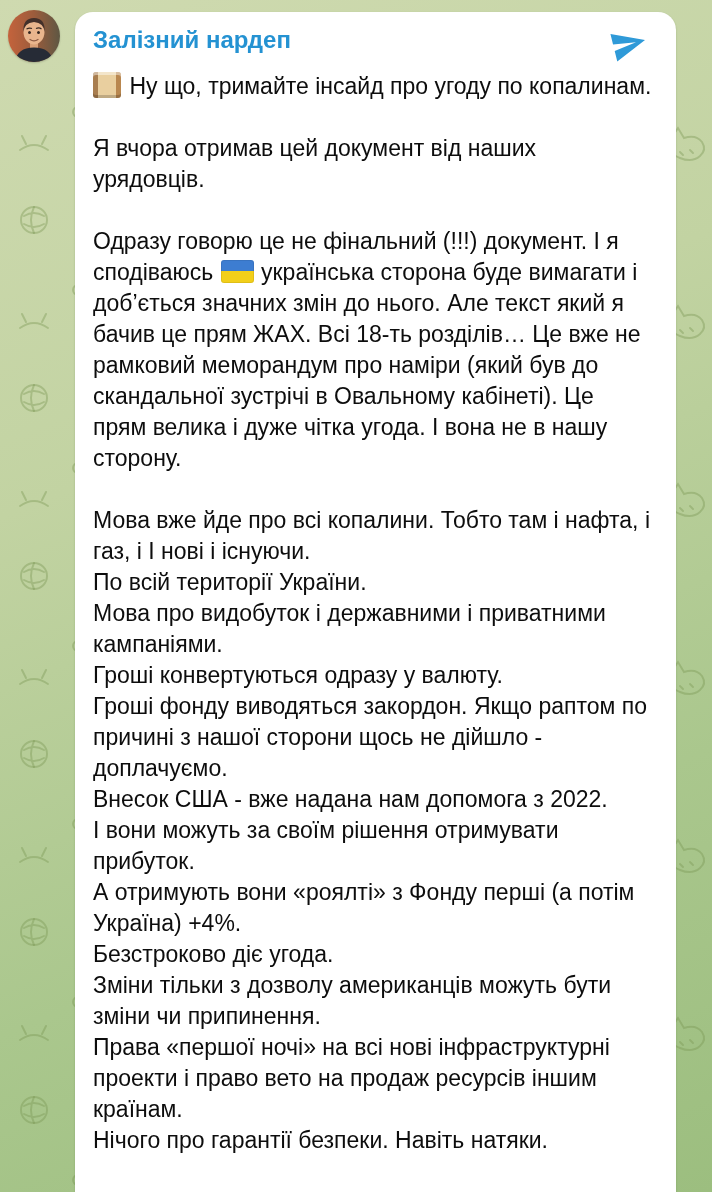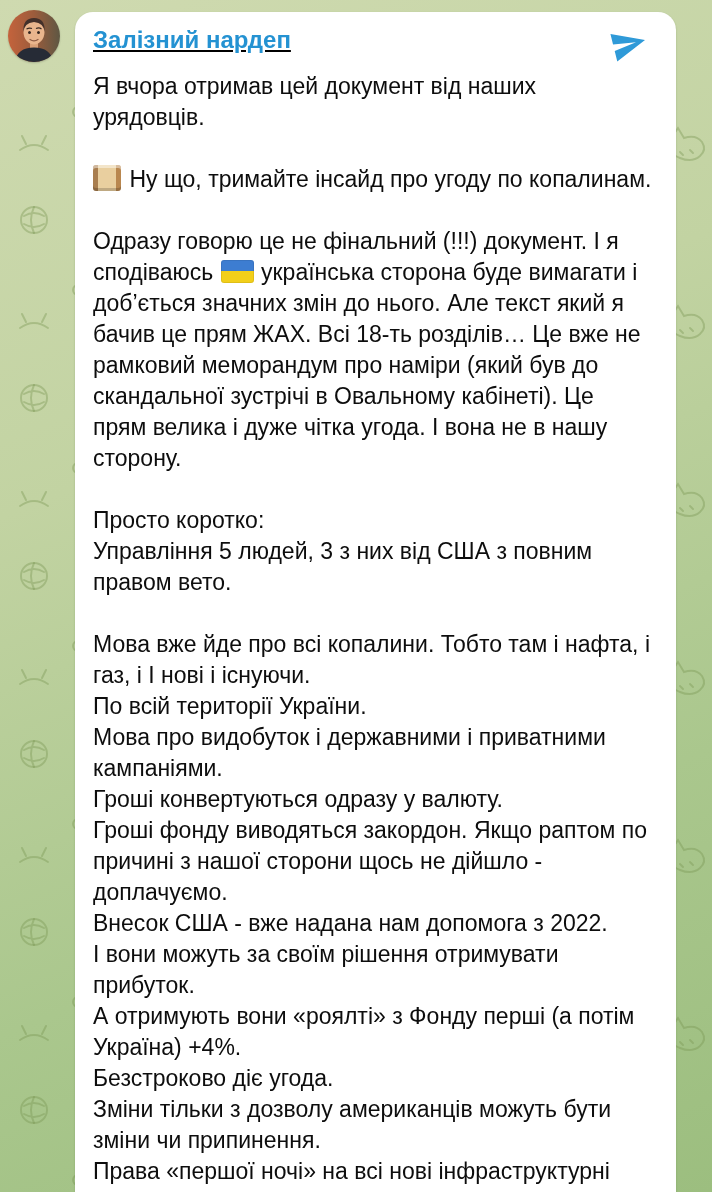--- a/index.html
+++ b/index.html
@@ -18,21 +18,21 @@
     box-shadow:0 1px 2px rgba(0,0,0,.2);
   }
   .avatar svg { display:block; width:100%; height:100%; }
 
   .bubble {
     position:absolute; left:75px; top:12px; width:601px; min-height:1190px;
     background:#ffffff; border-radius:18px 18px 0 0;
     padding:13px 24px 20px 18px; box-sizing:border-box; z-index:2;
     box-shadow:0 1px 2px rgba(60,80,40,.25);
   }
-  .bubble-header { display:flex; justify-content:space-between; align-items:flex-start; margin-bottom:9px;text-decoration:underline; }
+  .bubble-header { display:flex; justify-content:space-between; align-items:flex-start; margin-bottom:9px; }
   .channel-name {
     color:var(--accent,#2492d2); font-weight:bold; font-size:24px; line-height:30px;
     cursor:pointer; white-space:nowrap;
   }
   .plane { width:42px; height:36px; margin-top:1px; margin-right:2px; cursor:pointer; flex:none; }
   .plane svg { display:block; width:100%; height:100%; transform:rotate(-14deg); }
 
   .message { font-size:23px; line-height:31px; color:#0d0d0d; max-width:560px; }
   .paragraph { margin:0 0 31px 0; }
   .paragraph:last-child { margin-bottom:0; }
@@ -106,19 +106,18 @@
 <div class="bubble">
   <div class="bubble-header">
     <div class="channel-name">Залізний нардеп</div>
     <div class="plane">
       <svg viewBox="0 0 24 24">
         <path d="M1.6 21.4 L23 12 L1.6 2.6 L1.6 9.7 L16.8 12 L1.6 14.3 Z" fill="#2f9ad8"></path>
       </svg>
     </div>
   </div>
   <div class="message">
+      <div class="paragraph"><span class="emoji emoji-scroll"></span> Ну що, тримайте інсайд про угоду по копалинам.</div>
       <div class="paragraph">Я вчора отримав цей документ від наших урядовців.</div>
-      <div class="paragraph"><span class="emoji emoji-scroll"></span> Ну що, тримайте інсайд про угоду по копалинам.</div>
       <div class="paragraph">Одразу говорю це не фінальний (!!!) документ. І я сподіваюсь <span class="emoji emoji-ua-flag"></span> українська сторона буде вимагати і доб’ється значних змін до нього. Але текст який я бачив це прям ЖАХ. Всі 18-ть розділів… Це вже не рамковий меморандум про наміри (який був до скандальної зустрічі в Овальному кабінеті). Це прям велика і дуже чітка угода. І вона не в нашу сторону.</div>
-      <div class="paragraph">Просто коротко:<br>Управління 5 людей, 3 з них від США з повним правом вето.</div>
       <div class="paragraph">Мова вже йде про всі копалини. Тобто там і нафта, і газ, і І нові і існуючи.<br>По всій території України.<br>Мова про видобуток і державними і приватними кампаніями.<br>Гроші конвертуються одразу у валюту.<br>Гроші фонду виводяться закордон. Якщо раптом по причині з нашої сторони щось не дійшло - доплачуємо.<br>Внесок США - вже надана нам допомога з 2022.<br>І вони можуть за своїм рішення отримувати прибуток.<br>А отримують вони «роялті» з Фонду перші (а потім Україна) +4%.<br>Безстроково діє угода.<br>Зміни тільки з дозволу американців можуть бути зміни чи припинення.<br>Права «першої ночі» на всі нові інфраструктурні проекти і право вето на продаж ресурсів іншим країнам.<br>Нічого про гарантії безпеки. Навіть натяки.</div>
     </div>
 </div>
 
 </body></html>

